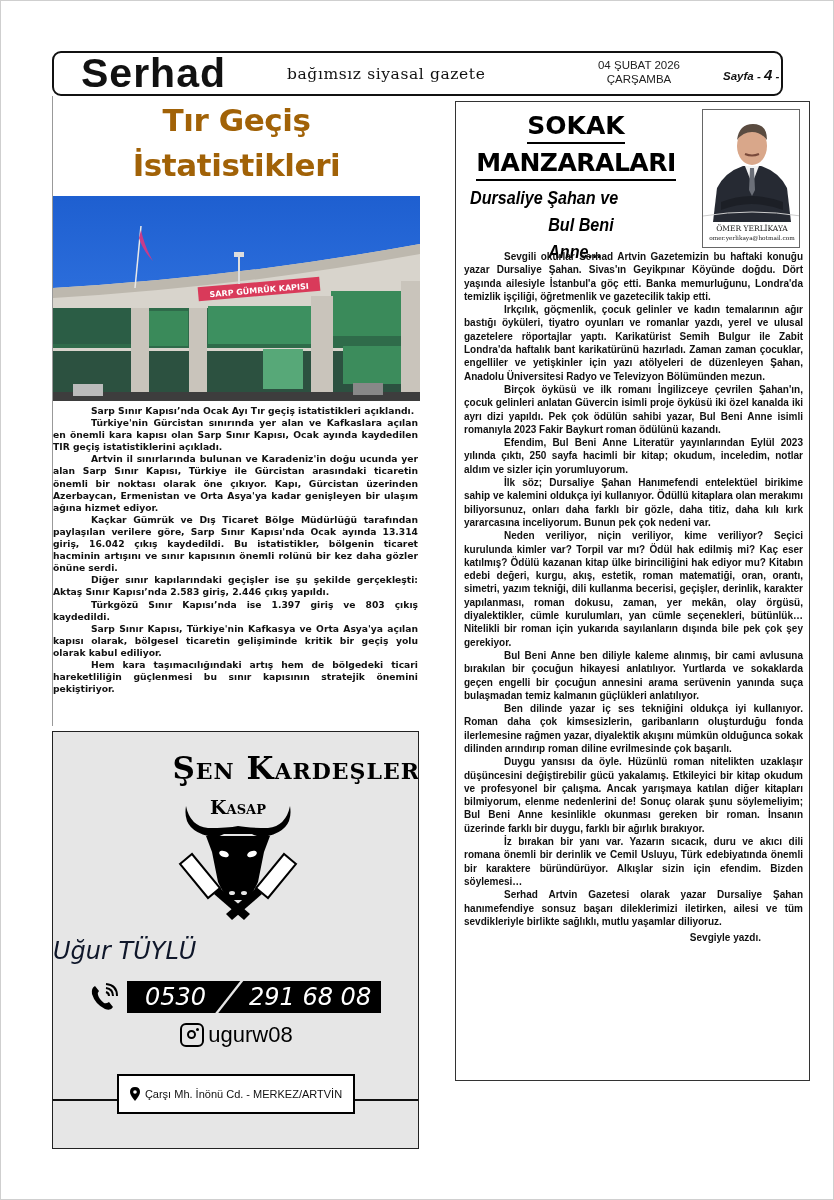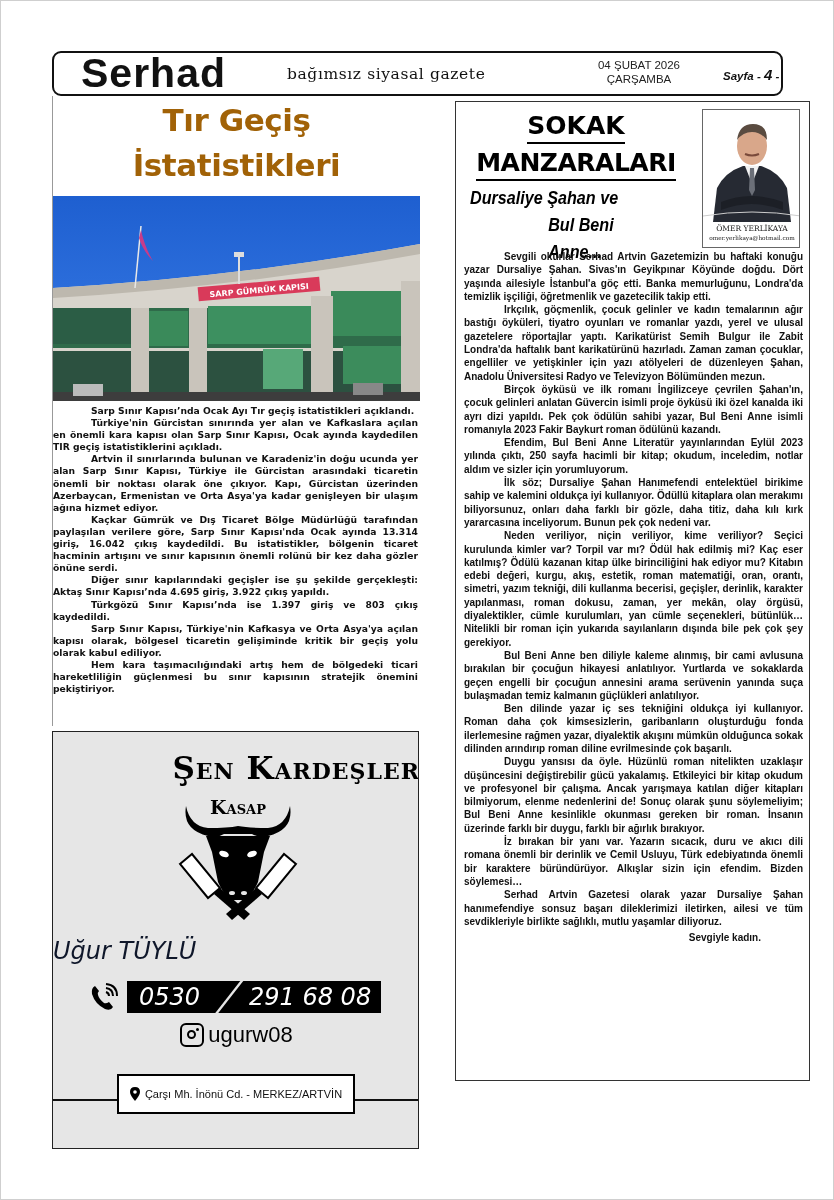--- a/index.html
+++ b/index.html
@@ -23,21 +23,21 @@
     .article-body p { text-indent: 38px; }
 
     
     .ad-box { position: absolute; left: 52px; top: 731px; width: 367px; height: 418px; background: #e6e6e6; border: 1.5px solid #222; overflow: hidden; }
     .ad-brand { position: absolute; left: 0; top: 18px; width: 367px; text-align: right; font-family: "DejaVu Serif", serif; font-weight: bold; font-size: 31px; letter-spacing: 1px; color: #000; font-variant: small-caps; }
     .ad-logo { position: absolute; left: 115px; top: 60px; width: 140px; height: 130px; }
     .ad-owner { position: absolute; left: 0; top: 205px; width: 367px; text-align: left; font-family: "DejaVu Sans", sans-serif; font-style: italic; font-size: 24px; color: #0f172a; }
     .ad-phone-row { position: absolute; left: 36px; top: 248px; height: 34px; display: flex; align-items: center; }
     .phone-icon { width: 30px; height: 30px; margin-right: 8px; }
     .phone-bar { position: relative; width: 254px; height: 32px; background: #000; color: #fff; font-family: "DejaVu Sans", sans-serif; font-style: italic; font-size: 24px; line-height: 32px; display: flex; align-items: center; overflow: hidden; }
-    .phone-bar .prefix { padding-left: 12px; width: 100px; }
+    .phone-bar .prefix { padding-left: 18px; width: 100px; }
     .phone-bar .slash { position: absolute; left: 100px; top: -4px; width: 3px; height: 42px; background: #e6e6e6; transform: skewX(-38deg); transform-origin: center; }
     .phone-bar .number { padding-left: 22px; }
     .ad-insta { position: absolute; left: 0; top: 290px; width: 367px; display: flex; justify-content: center; align-items: center; }
     .insta-icon { width: 24px; height: 24px; border: 2px solid #000; border-radius: 6px; position: relative; margin-right: 4px; }
     .insta-icon::after { content: ""; position: absolute; left: 5px; top: 5px; width: 9px; height: 9px; border: 2px solid #000; border-radius: 50%; box-sizing: border-box; }
     .insta-icon::before { content: ""; position: absolute; right: 3px; top: 3px; width: 3px; height: 3px; background: #000; border-radius: 50%; }
     .insta-handle { font-family: Liberation Sans, sans-serif; font-size: 22px; color: #000; }
     .ad-line { position: absolute; left: 0; top: 367px; width: 367px; height: 2px; background: #111; }
     .ad-address { position: absolute; left: 64px; top: 342px; width: 238px; height: 40px; background: #fff; border: 2.5px solid #000; display: flex; align-items: center; justify-content: center; font-family: "Liberation Sans", sans-serif; font-size: 11px; color: #111; }
     .pin-icon { width: 10px; height: 14px; margin-right: 5px; }
@@ -111,21 +111,21 @@
       <rect x="20" y="188" width="30" height="12" fill="#bbb"></rect>
       <rect x="300" y="187" width="30" height="12" fill="#888"></rect>
     </svg>
   </div>
 
   <div class="article-body">
     <p>Sarp Sınır Kapısı’nda Ocak Ayı Tır geçiş istatistikleri açıklandı.</p>
     <p>Türkiye'nin Gürcistan sınırında yer alan ve Kafkaslara açılan en önemli kara kapısı olan Sarp Sınır Kapısı, Ocak ayında kaydedilen TIR geçiş istatistiklerini açıkladı.</p>
     <p>Artvin il sınırlarında bulunan ve Karadeniz'in doğu ucunda yer alan Sarp Sınır Kapısı, Türkiye ile Gürcistan arasındaki ticaretin önemli bir noktası olarak öne çıkıyor. Kapı, Gürcistan üzerinden Azerbaycan, Ermenistan ve Orta Asya'ya kadar genişleyen bir ulaşım ağına hizmet ediyor.</p>
     <p>Kaçkar Gümrük ve Dış Ticaret Bölge Müdürlüğü tarafından paylaşılan verilere göre, Sarp Sınır Kapısı'nda Ocak ayında 13.314 giriş, 16.042 çıkış kaydedildi. Bu istatistikler, bölgenin ticaret hacminin artışını ve sınır kapısının önemli rolünü bir kez daha gözler önüne serdi.</p>
-    <p>Diğer sınır kapılarındaki geçişler ise şu şekilde gerçekleşti: Aktaş Sınır Kapısı’nda 4.695 giriş, 3.922 çıkış yapıldı.</p>
+    <p>Diğer sınır kapılarındaki geçişler ise şu şekilde gerçekleşti: Aktaş Sınır Kapısı’nda 2.583 giriş, 2.446 çıkış yapıldı.</p>
     <p>Türkgözü Sınır Kapısı’nda ise 1.397 giriş ve 803 çıkış kaydedildi.</p>
     <p>Sarp Sınır Kapısı, Türkiye'nin Kafkasya ve Orta Asya'ya açılan kapısı olarak, bölgesel ticaretin gelişiminde kritik bir geçiş yolu olarak kabul ediliyor.</p>
     <p>Hem kara taşımacılığındaki artış hem de bölgedeki ticari hareketliliğin güçlenmesi bu sınır kapısının stratejik önemini pekiştiriyor.</p>
   </div>
 </section>
 
 <aside class="ad-box">
   <div class="ad-brand">Şen Kardeşler</div>
   <svg class="ad-logo" viewBox="0 0 140 130">
     <text x="70" y="22" text-anchor="middle" font-family="DejaVu Serif, serif" font-weight="bold" font-size="19" fill="#000" style="font-variant: small-caps">Kasap</text>
@@ -201,15 +201,15 @@
     <p>Irkçılık, göçmenlik, çocuk gelinler ve kadın temalarının ağır bastığı öyküleri, tiyatro oyunları ve romanlar yazdı, yerel ve ulusal gazetelere röportajlar yaptı. Karikatürist Semih Bulgur ile Zabit Londra'da haftalık bant karikatürünü hazırladı. Zaman zaman çocuklar, engelliler ve yetişkinler için yazı atölyeleri de düzenleyen Şahan, Anadolu Üniversitesi Radyo ve Televizyon Bölümünden mezun.</p>
     <p>Birçok öyküsü ve ilk romanı İngilizceye çevrilen Şahan'ın, çocuk gelinleri anlatan Güvercin isimli proje öyküsü iki özel kanalda iki ayrı dizi yapıldı. Pek çok ödülün sahibi yazar, Bul Beni Anne isimli romanıyla 2023 Fakir Baykurt roman ödülünü kazandı.</p>
     <p>Efendim, Bul Beni Anne Literatür yayınlarından Eylül 2023 yılında çıktı, 250 sayfa hacimli bir kitap; okudum, inceledim, notlar aldım ve sizler için yorumluyorum.</p>
     <p>İlk söz; Dursaliye Şahan Hanımefendi entelektüel birikime sahip ve kalemini oldukça iyi kullanıyor. Ödüllü kitaplara olan merakımı biliyorsunuz, onları daha farklı bir gözle, daha titiz, daha kılı kırk yararcasına inceliyorum. Bunun pek çok nedeni var.</p>
     <p>Neden veriliyor, niçin veriliyor, kime veriliyor? Seçici kurulunda kimler var? Torpil var mı? Ödül hak edilmiş mi? Kaç eser katılmış? Ödülü kazanan kitap ülke birinciliğini hak ediyor mu? Kitabın edebi değeri, kurgu, akış, estetik, roman matematiği, oran, orantı, simetri, yazım tekniği, dili kullanma becerisi, geçişler, derinlik, karakter yapılanması, roman dokusu, zaman, yer mekân, olay örgüsü, diyalektikler, cümle kurulumları, yan cümle seçenekleri, bütünlük… Nitelikli bir roman için yukarıda sayılanların dışında bile pek çok şey gerekiyor.</p>
     <p>Bul Beni Anne ben diliyle kaleme alınmış, bir cami avlusuna bırakılan bir çocuğun hikayesi anlatılıyor. Yurtlarda ve sokaklarda geçen engelli bir çocuğun annesini arama serüvenin yanında suça bulaşmadan temiz kalmanın güçlükleri anlatılıyor.</p>
     <p>Ben dilinde yazar iç ses tekniğini oldukça iyi kullanıyor. Roman daha çok kimsesizlerin, garibanların oluşturduğu fonda ilerlemesine rağmen yazar, diyalektik akışını mümkün olduğunca sokak dilinden arındırıp roman diline evrilmesinde çok başarılı.</p>
     <p>Duygu yansısı da öyle. Hüzünlü roman nitelikten uzaklaşır düşüncesini değiştirebilir gücü yakalamış. Etkileyici bir kitap okudum ve profesyonel bir çalışma. Ancak yarışmaya katılan diğer kitapları bilmiyorum, elenme nedenlerini de! Sonuç olarak şunu söylemeliyim; Bul Beni Anne kesinlikle okunması gereken bir roman. İnsanın üzerinde farklı bir duygu, farklı bir ağırlık bırakıyor.</p>
     <p>İz bırakan bir yanı var. Yazarın sıcacık, duru ve akıcı dili romana önemli bir derinlik ve Cemil Usluyu, Türk edebiyatında önemli bir karaktere büründürüyor.  Alkışlar sizin için efendim. Bizden söylemesi…</p>
     <p>Serhad Artvin Gazetesi olarak yazar Dursaliye Şahan hanımefendiye sonsuz başarı dileklerimizi iletirken, ailesi ve tüm sevdikleriyle birlikte sağlıklı, mutlu yaşamlar diliyoruz.</p>
-    <div class="column-signoff">Sevgiyle kadın.</div>
+    <div class="column-signoff">Sevgiyle yazdı.</div>
   </div>
 </section>
 
 </body></html>

